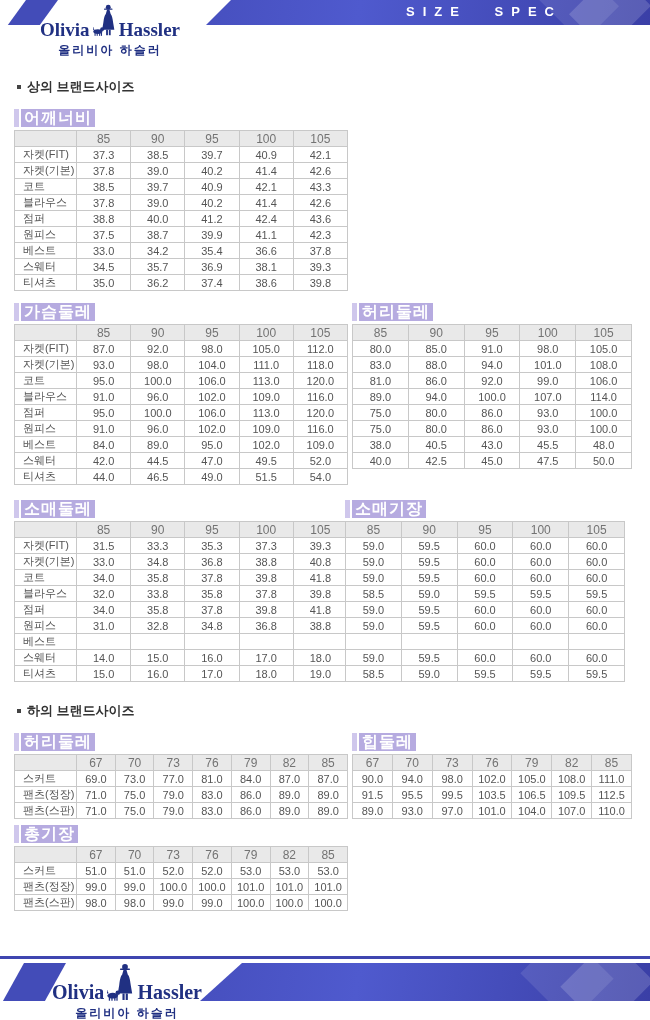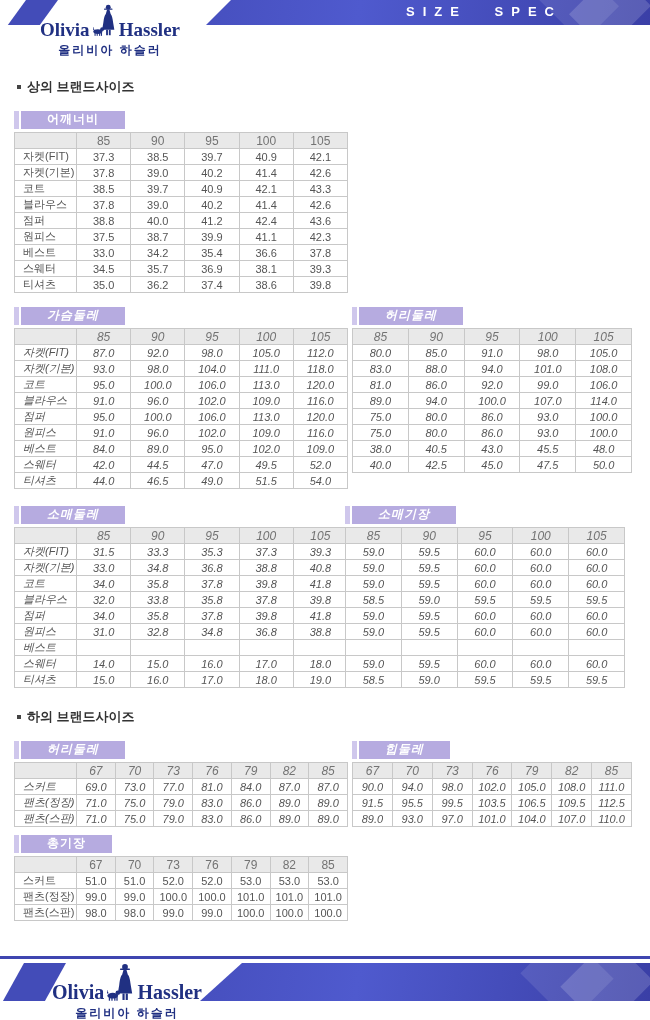--- a/index.html
+++ b/index.html
@@ -37,25 +37,25 @@
   .ftr .logo { left:52px; top:2px; width:150px; }
   .ftr .logo-en { font-size:20px; line-height:21px; }
 
   
   .main { padding-left:14px; }
   .sec-title { margin:20px 0 0 3px; font-size:13px; font-weight:bold; color:#333;
                display:flex; align-items:center; gap:6px; }
   .sec-title::before { content:""; width:4px; height:4px; background:#444; flex:none; }
 
   .tgroup { margin-top:13px; }
-  .cols { display:flex;font-style:italic; }
+  .cols { display:flex; }
   .cols .right { margin-left:4px; }
   .badge { display:inline-block; position:relative; margin-left:7px; background:#b6abe0;
-           color:#fff; font-size:12px; font-weight:bold; letter-spacing:1px;
-           padding:2px 26px 3px; line-height:13px; }
+           color:#fff; font-size:16px; font-weight:bold; letter-spacing:1px;
+           padding:2px 3px 3px; line-height:13px; }
   .badge::before { content:""; position:absolute; left:-7px; top:0; bottom:0; width:5px; background:#cfc7ec; }
 
   table.spec { border-collapse:collapse; table-layout:fixed; margin-top:3px; background:#fff; }
   table.w334 { width:334px; }
   table.w280 { width:280px; }
   .spec col.label-col { width:62px; }
   .spec th, .spec td { border:1px solid #c8c8c8; height:15px; padding:0 2px;
                        font-weight:normal; color:#555; text-align:center;
                        font-size:11px; white-space:nowrap; overflow:hidden; }
   .spec thead th { background:#e9e9e9; font-size:12px; color:#737373; }

